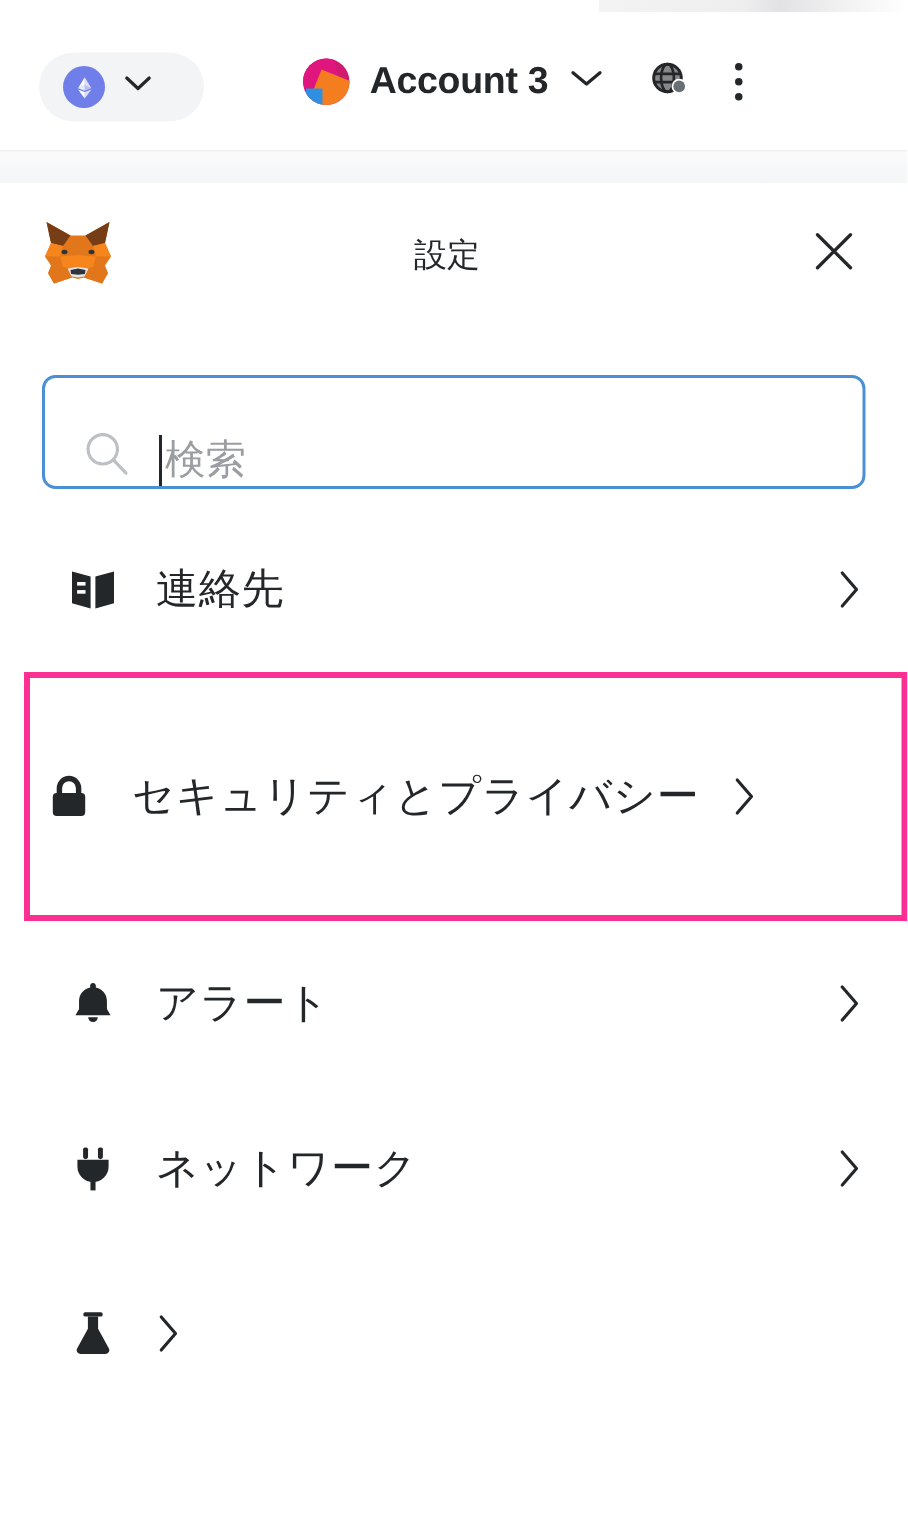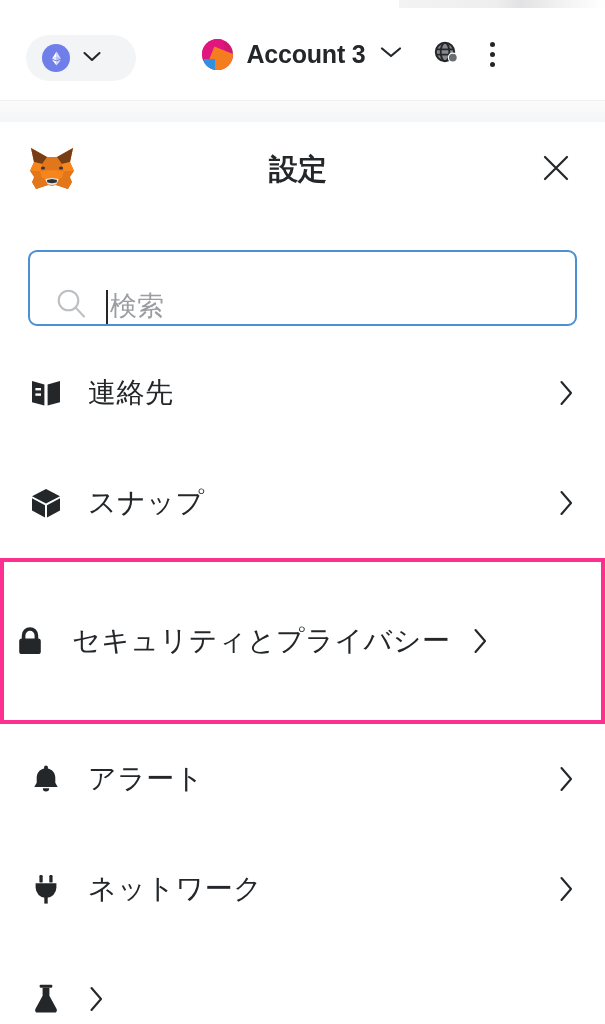--- a/index.html
+++ b/index.html
@@ -82,21 +82,21 @@
   }
 
   
   .settings-header {
     position:absolute; top:122px; left:0; width:605px; height:96px;
     display:flex; align-items:center;
   }
   .fox { position:absolute; left:28px; top:24px; }
   .settings-title {
     width:596px; text-align:center;
-    font-size:29px; font-weight:bold; color:#24272a;
+    font-size:22px; font-weight:normal; color:#24272a;
   }
   .close-btn {
     position:absolute; right:34px; top:50%; transform:translateY(-50%);
     cursor:pointer;
   }
 
   
   .search-wrap { position:absolute; top:250px; left:28px; width:549px; }
   .search-box {
     height:76px; border:2px solid #4b8fd4; border-radius:9px;
@@ -112,20 +112,21 @@
     font-family:"DejaVu Sans","Liberation Sans",sans-serif;
   }
 
   
   .list { position:absolute; top:338px; left:0; width:605px; }
   .row {
     position:relative; height:110px;
     display:flex; align-items:center;
     padding:0 30px 0 24px;
     cursor:pointer;
+    margin-left:16px;
   }
   .row.highlight {
     border:4px solid #fc2f92;
     height:166px;
     padding-left:4px;
   }
   .row-icon {
     width:44px; flex:none; display:flex; align-items:center; justify-content:center;
     margin-right:20px;
   }
@@ -254,35 +255,20 @@
         </svg>
       </span>
       <span class="row-label">連絡先</span>
       <span class="row-chevron">
         <svg width="17" height="30" viewBox="0 0 17 30" aria-hidden="true">
           <path d="M3.5 4 L13 15 L3.5 26" fill="none" stroke="#24272a" stroke-width="2.1" stroke-linecap="round" stroke-linejoin="round"></path>
         </svg>
       </span>
     </div>
 
-    <div class="row">
-      <span class="row-icon">
-        <svg width="34" height="34" viewBox="0 0 34 34" aria-hidden="true">
-          <path d="M17 3 L31 10.3 L17 17.6 L3 10.3 Z" fill="#24272a"></path>
-          <path d="M3 12.3 L16 19.2 V31.5 L3 24.6 Z" fill="#24272a"></path>
-          <path d="M31 12.3 L18 19.2 V31.5 L31 24.6 Z" fill="#24272a"></path>
-        </svg>
-      </span>
-      <span class="row-label">スナップ</span>
-      <span class="row-chevron">
-        <svg width="17" height="30" viewBox="0 0 17 30" aria-hidden="true">
-          <path d="M3.5 4 L13 15 L3.5 26" fill="none" stroke="#24272a" stroke-width="2.1" stroke-linecap="round" stroke-linejoin="round"></path>
-        </svg>
-      </span>
-    </div>
 
     <div class="row highlight">
       <span class="row-icon">
         <svg width="34" height="34" viewBox="0 0 34 34" aria-hidden="true">
           <path d="M10.6 15 V11.4 a6.4 6.4 0 0 1 12.8 0 V15" fill="none" stroke="#24272a" stroke-width="3.6"></path>
           <rect x="6.2" y="14.6" width="21.6" height="15.4" rx="2.6" fill="#24272a"></rect>
         </svg>
       </span>
       <span class="row-label">セキュリティとプライバシー</span>
       <span class="row-chevron">

